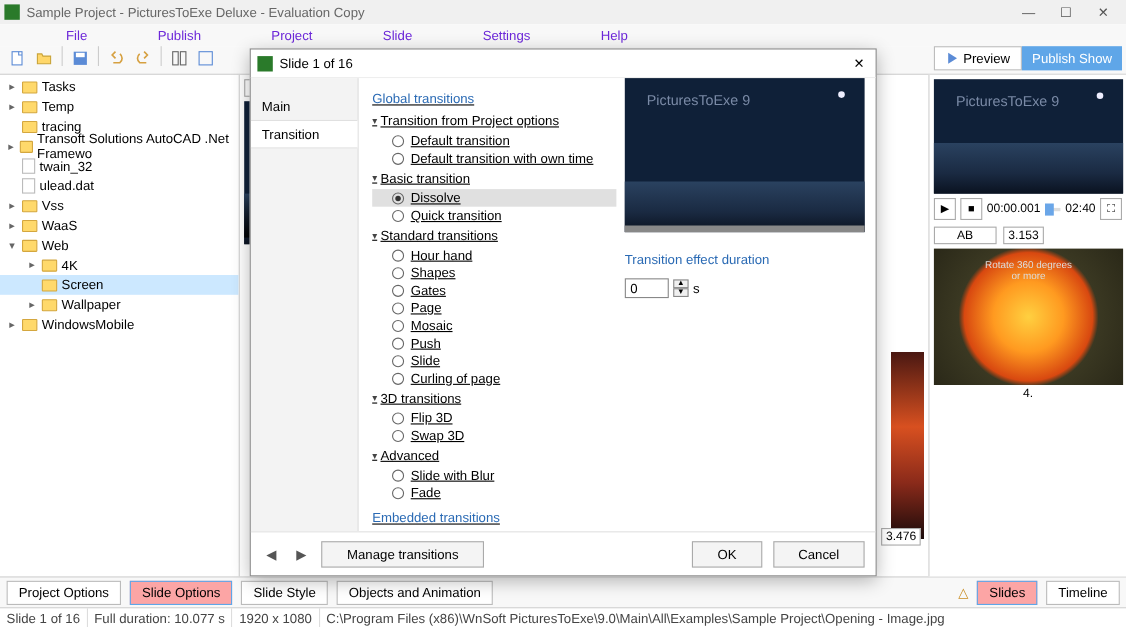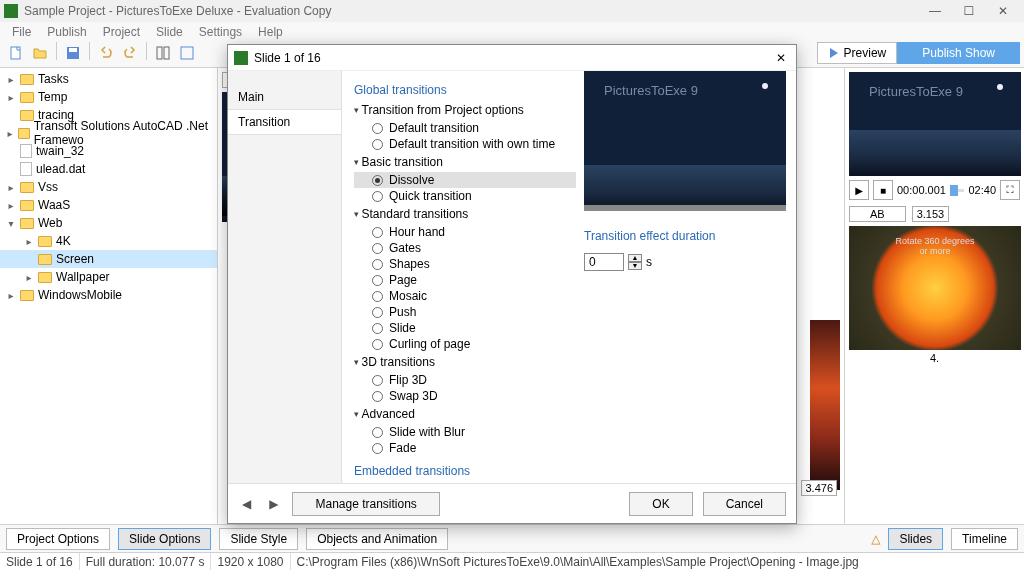--- a/index.html
+++ b/index.html
@@ -2,27 +2,27 @@
 <html><head>
 <meta charset="utf-8">
 <style>
 * { margin:0; padding:0; box-sizing:border-box; font-family:"Segoe UI",Tahoma,sans-serif; font-size:12px; }
 body { background:#fff; width:1024px; height:570px; overflow:hidden; position:relative; }
 .titlebar { height:22px; background:#f0f0f0; display:flex; align-items:center; padding:0 4px; color:#666; }
 .titlebar .app-icon { width:14px; height:14px; background:#2a7a2a; margin-right:6px; }
 .titlebar .spacer { flex:1; }
 .titlebar .winbtn { width:34px; height:22px; display:flex; align-items:center; justify-content:center; color:#555; }
 .menubar { height:20px; background:#f8f8f8; display:flex; align-items:center; padding:0 4px; }
-.menubar span { padding:2px 8px; color:#737373; }
+.menubar span { padding:2px 8px; color:#6d28d9;margin-left:48px; }
 .toolbar { height:26px; border-bottom:1px solid #d0d0d0; display:flex; align-items:flex-start; padding:0 4px; background:#f8f8f8; }
 .toolbar .tbtn { width:22px; height:22px; display:flex; align-items:center; justify-content:center; margin:0 1px; }
 .toolbar .sep { width:1px; height:18px; background:#ccc; margin:0 4px; }
 .toolbar .rspacer { flex:1; }
 .toolbar .btn-preview { border:1px solid #bdbdbd; background:#fff; padding:3px 10px; display:flex; align-items:center; gap:4px; }
-.toolbar .btn-publish { background:#5fa6e8; color:#fff; padding:4px 25px; }
+.toolbar .btn-publish { background:#5fa6e8; color:#fff; padding:4px 9px; }
 .tbtn svg { width:16px; height:16px; }
 .main { display:flex; height:calc(100% - 22px - 20px - 26px - 28px - 18px); }
 .tree { width:218px; border-right:1px solid #d0d0d0; overflow:auto; padding:2px 0; }
 .tree .node { display:flex; align-items:center; height:18px; padding-left:6px; gap:4px; }
 .tree .node.l2 { padding-left:24px; }
 .tree .node.sel { background:#cce8ff; }
 .tree .chev { width:10px; color:#666; font-size:10px; text-align:center; }
 .folder { width:14px; height:11px; background:#ffd96b; border:1px solid #d4a73f; border-radius:1px; }
 .fileic { width:12px; height:14px; background:#fff; border:1px solid #bbb; }
 .center { flex:1; display:flex; }
@@ -40,34 +40,34 @@
 .water { position:absolute; bottom:0; left:0; right:0; height:46px; background:linear-gradient(180deg,#2a4260 0%,#1a2a42 60%,#0a1220 100%); }
 .player { display:flex; align-items:center; gap:4px; margin-bottom:6px; }
 .pbtn { width:20px; height:20px; border:1px solid #aaa; background:#fff; display:flex; align-items:center; justify-content:center; font-size:10px; }
 .time-txt { font-size:11px; }
 .slider-line { flex:1; height:3px; background:#ddd; position:relative; }
 .slider-knob { position:absolute; left:0; top:-4px; width:8px; height:11px; background:#6aa6e8; }
 .flower { width:172px; height:124px; background:radial-gradient(circle at 50% 50%,#ffd040 0%,#ff9a20 30%,#d84810 55%,#3a3822 60%,#2a2818 100%); position:relative; }
 .flower .txt { position:absolute; top:10px; left:0; right:0; text-align:center; color:#ddd; font-size:9px; }
 .bottombar { height:28px; border-top:1px solid #d0d0d0; display:flex; align-items:center; padding:0 6px; gap:8px; background:#f8f8f8; }
 .bottombar .bbtn { border:1px solid #bbb; background:#fff; padding:3px 10px;text-align:center; }
-.bottombar .bbtn.act { border-color:#5fa6e8; background:#e5e5e5; }
+.bottombar .bbtn.act { border-color:#5fa6e8; background:#fca5a5; }
 .bottombar .rsp { flex:1; }
 .statusbar { height:18px; border-top:1px solid #d0d0d0; display:flex; align-items:center; font-size:11px; color:#444; }
 .statusbar span { padding:0 6px; border-right:1px solid #ddd; height:100%; display:flex; align-items:center; }
 
 .dialog { position:absolute; left:227px; top:44px; width:570px; height:480px; background:#fff; border:1px solid #888; box-shadow:0 4px 16px rgba(0,0,0,0.3); z-index:100; display:flex; flex-direction:column; }
 .dlg-title { height:26px; display:flex; align-items:center; padding:0 6px; border-bottom:1px solid #eee; }
 .dlg-title .ic { width:14px; height:14px; background:#2a7a2a; margin-right:6px; }
 .dlg-title .sp { flex:1; }
 .dlg-body { flex:1; display:flex; overflow:hidden; }
-.dlg-tabs { width:114px; background:#f3f3f3; border-right:1px solid #e0e0e0; padding-top:14px; }
+.dlg-tabs { width:98px; background:#f3f3f3; border-right:1px solid #e0e0e0; padding-top:14px; }
 .dlg-tabs div { padding:5px 10px; font-size:12px; }
 .dlg-tabs .sel { background:#fff; font-weight:normal; border-top:1px solid #e0e0e0; border-bottom:1px solid #e0e0e0; }
-.dlg-mid { width:242px; padding:8px 8px 8px 12px; overflow:auto; }
+.dlg-mid { width:242px; padding:8px 8px 8px 12px; overflow:auto;text-decoration:underline; }
 .dlg-sectionlink { color:#2a6ab4; margin:4px 0 6px 0; }
 .opt-group-hd { display:flex; align-items:center; gap:3px; margin:3px 0; font-size:12px; }
 .chev-s { font-size:9px; color:#444; }
 .opt-row { display:flex; align-items:center; gap:6px; padding:1px 0 1px 18px; font-size:12px; }
 .opt-row.sel { background:#e0e0e0; }
 .radio { width:11px; height:11px; border:1px solid #666; border-radius:50%; display:flex; align-items:center; justify-content:center; }
 .radio.on::after { content:''; width:5px; height:5px; background:#333; border-radius:50%; }
 .dlg-right { flex:1; padding:0 10px 10px 0; display:flex; flex-direction:column; }
 .dlg-prev { height:140px; background:#0f2038; position:relative; margin-bottom:18px; }
 .dlg-prev .bar { position:absolute; bottom:0; left:0; right:0; height:6px; background:#888; }
@@ -336,25 +336,25 @@
       <div class="opt-group-hd">
           <span class="chev-s">▾</span>
           <span>Standard transitions</span>
         </div>
       <div class="opt-row">
           <span class="radio"></span>
           <span>Hour hand</span>
         </div>
       <div class="opt-row">
           <span class="radio"></span>
+          <span>Shapes</span>
+        </div>
+      <div class="opt-row">
+          <span class="radio"></span>
           <span>Gates</span>
-        </div>
-      <div class="opt-row">
-          <span class="radio"></span>
-          <span>Shapes</span>
         </div>
       <div class="opt-row">
           <span class="radio"></span>
           <span>Page</span>
         </div>
       <div class="opt-row">
           <span class="radio"></span>
           <span>Mosaic</span>
         </div>
       <div class="opt-row">

